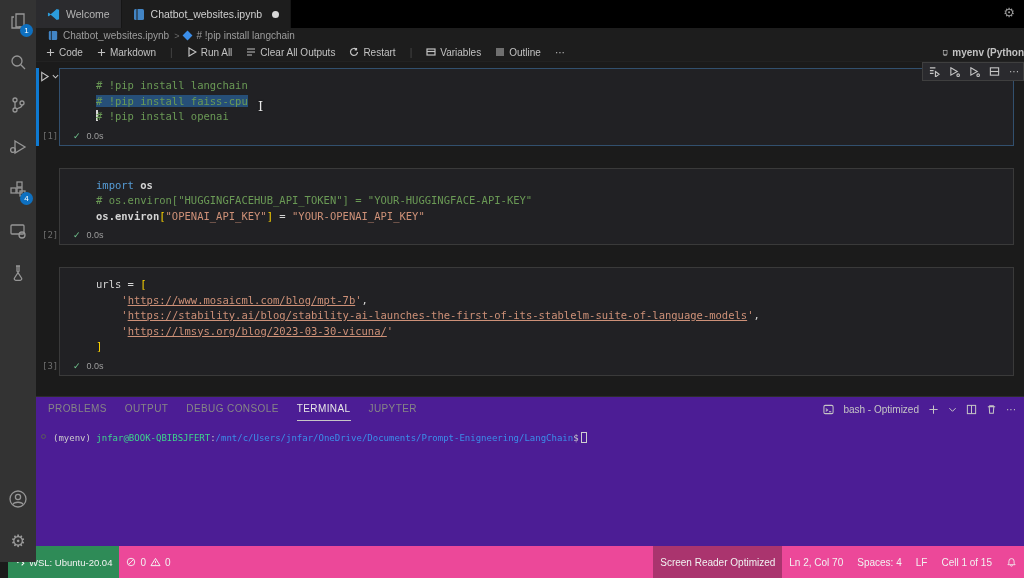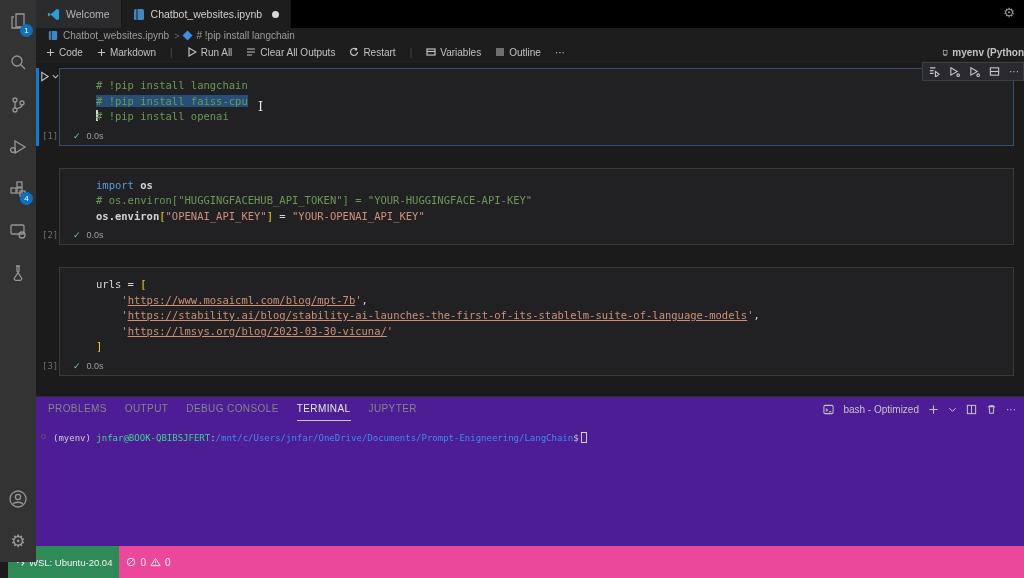--- a/index.html
+++ b/index.html
@@ -360,13 +360,35 @@
         <circle cx="6" cy="6" r="4.5"></circle>
         <path d="M3 9l6-6"></path>
       </svg>
     <span>0</span>
     <svg width="11" height="10" viewBox="0 0 12 11" style="stroke:#f2f2f2;fill:none;stroke-width:1.1">
         <path d="M6 1.5L11 9.5H1z"></path>
         <path d="M6 4.5v2.3M6 8.2v.5"></path>
       </svg>
     <span>0</span>
   </div>
+  <div class="sb-right">
+    <div class="sb-seg" id="sb-sro">
+      <span>Screen Reader Optimized</span>
+    </div>
+    <div class="sb-seg">
+      <span>Ln 2, Col 70</span>
+    </div>
+    <div class="sb-seg">
+      <span>Spaces: 4</span>
+    </div>
+    <div class="sb-seg">
+      <span>LF</span>
+    </div>
+    <div class="sb-seg">
+      <span>Cell 1 of 15</span>
+    </div>
+    <div class="sb-seg" id="sb-bell">
+      <svg width="11" height="11" viewBox="0 0 14 14">
+          <path d="M7 2a3.3 3.3 0 0 0-3.3 3.3V8L2.4 9.8h9.2L10.3 8V5.3A3.3 3.3 0 0 0 7 2zM5.8 10.5a1.2 1.2 0 0 0 2.4 0"></path>
+        </svg>
+    </div>
+  </div>
 </div>
 
 </body></html>

